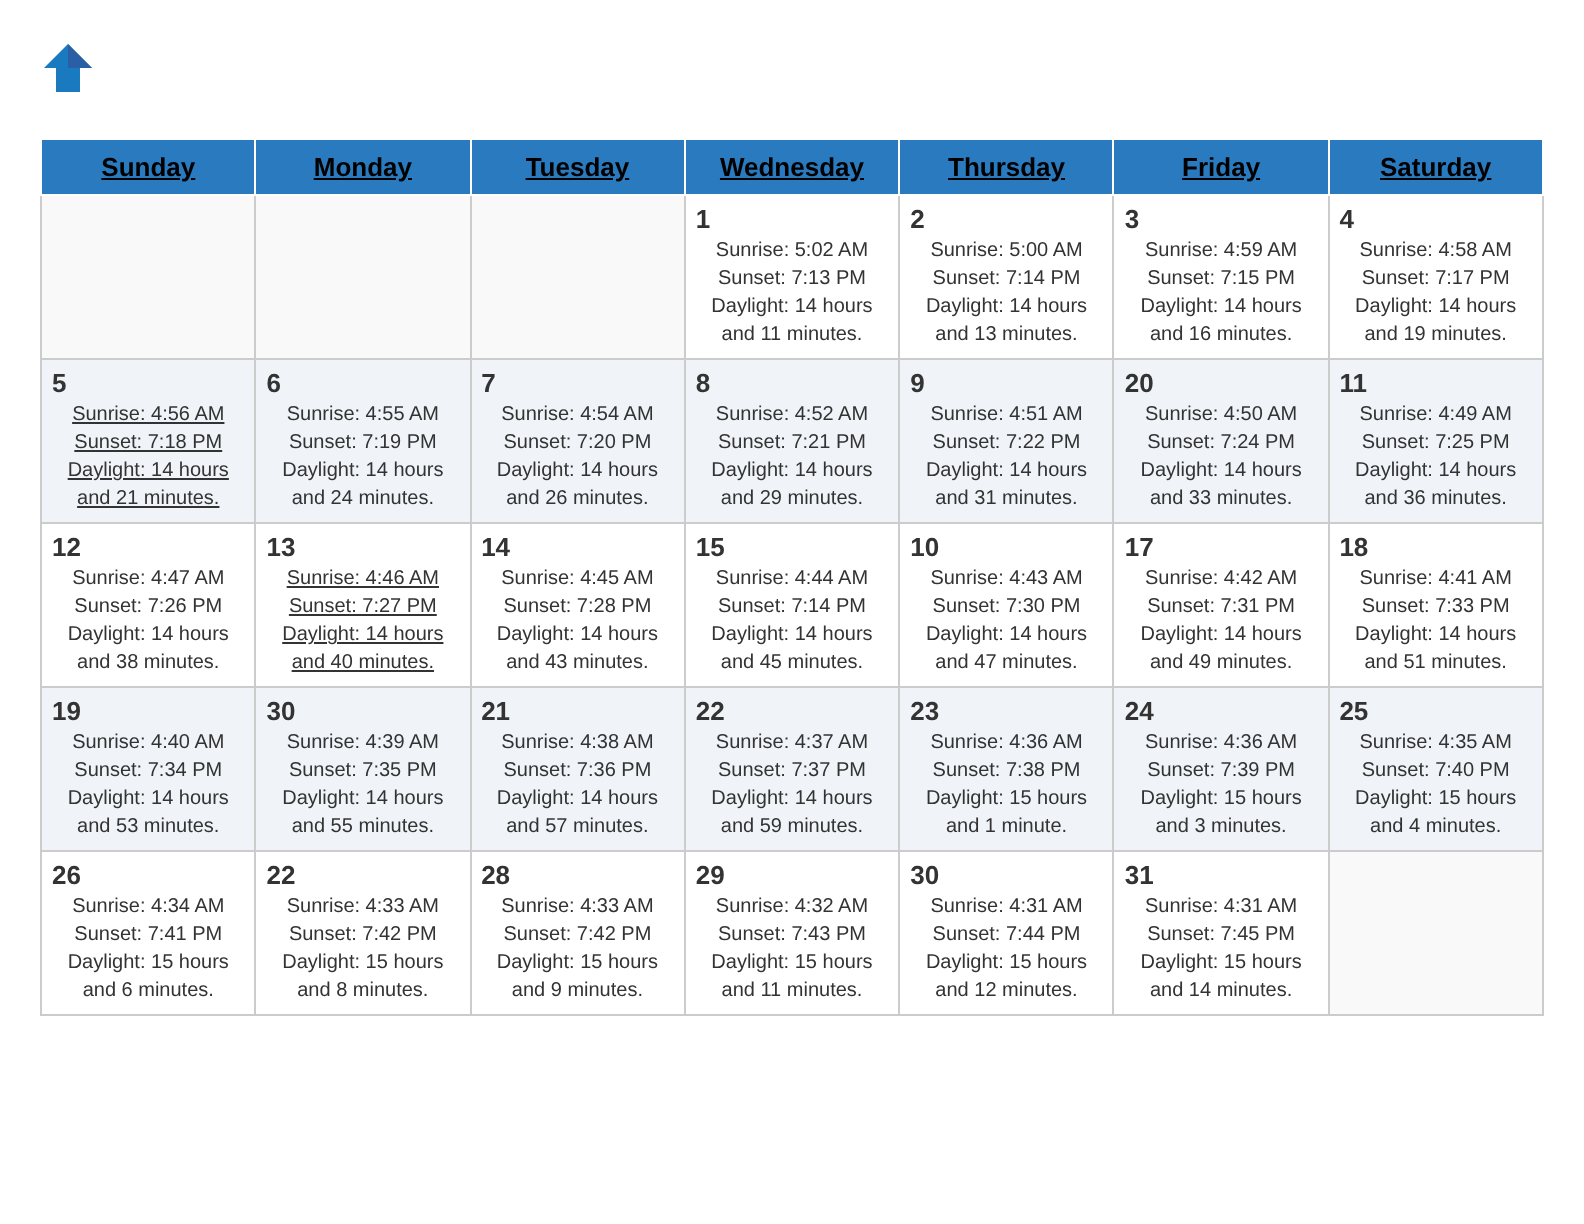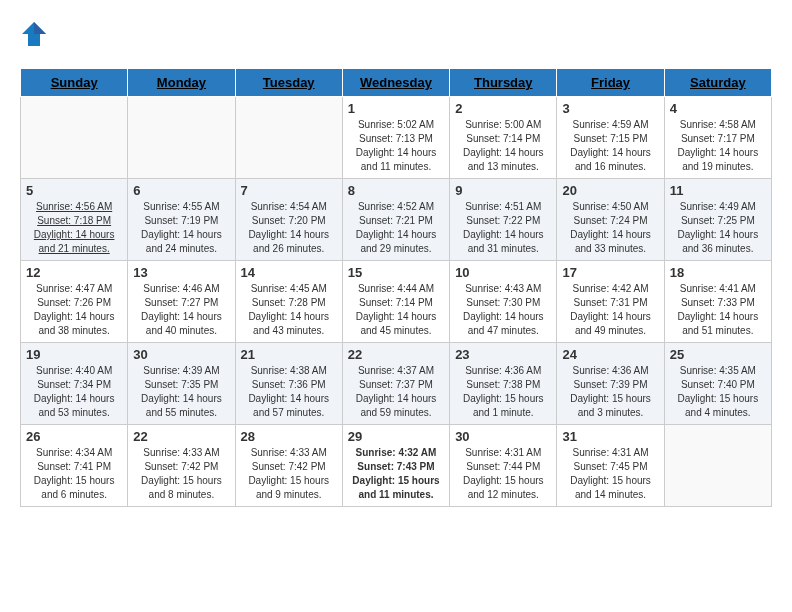--- a/index.html
+++ b/index.html
@@ -205,21 +205,21 @@
       <tr class="row-odd">
         <td>
           <span class="day-number">12</span>
           <div class="day-info" style="white-space: pre-line;">Sunrise: 4:47 AM
 Sunset: 7:26 PM
 Daylight: 14 hours
 and 38 minutes.</div>
         </td>
         <td>
           <span class="day-number">13</span>
-          <div class="day-info" style="white-space: pre-line;">Sunrise: 4:46 AM
+          <div class="day-info" style="white-space: pre-line; text-decoration: underline;">Sunrise: 4:46 AM
 Sunset: 7:27 PM
 Daylight: 14 hours
 and 40 minutes.</div>
         </td>
         <td>
           <span class="day-number">14</span>
           <div class="day-info" style="white-space: pre-line;">Sunrise: 4:45 AM
 Sunset: 7:28 PM
 Daylight: 14 hours
 and 43 minutes.</div>
@@ -321,21 +321,21 @@
         </td>
         <td>
           <span class="day-number">28</span>
           <div class="day-info" style="white-space: pre-line;">Sunrise: 4:33 AM
 Sunset: 7:42 PM
 Daylight: 15 hours
 and 9 minutes.</div>
         </td>
         <td>
           <span class="day-number">29</span>
-          <div class="day-info" style="white-space: pre-line; font-weight: bold;">Sunrise: 4:32 AM
+          <div class="day-info" style="white-space: pre-line;">Sunrise: 4:32 AM
 Sunset: 7:43 PM
 Daylight: 15 hours
 and 11 minutes.</div>
         </td>
         <td>
           <span class="day-number">30</span>
           <div class="day-info" style="white-space: pre-line;">Sunrise: 4:31 AM
 Sunset: 7:44 PM
 Daylight: 15 hours
 and 12 minutes.</div>

